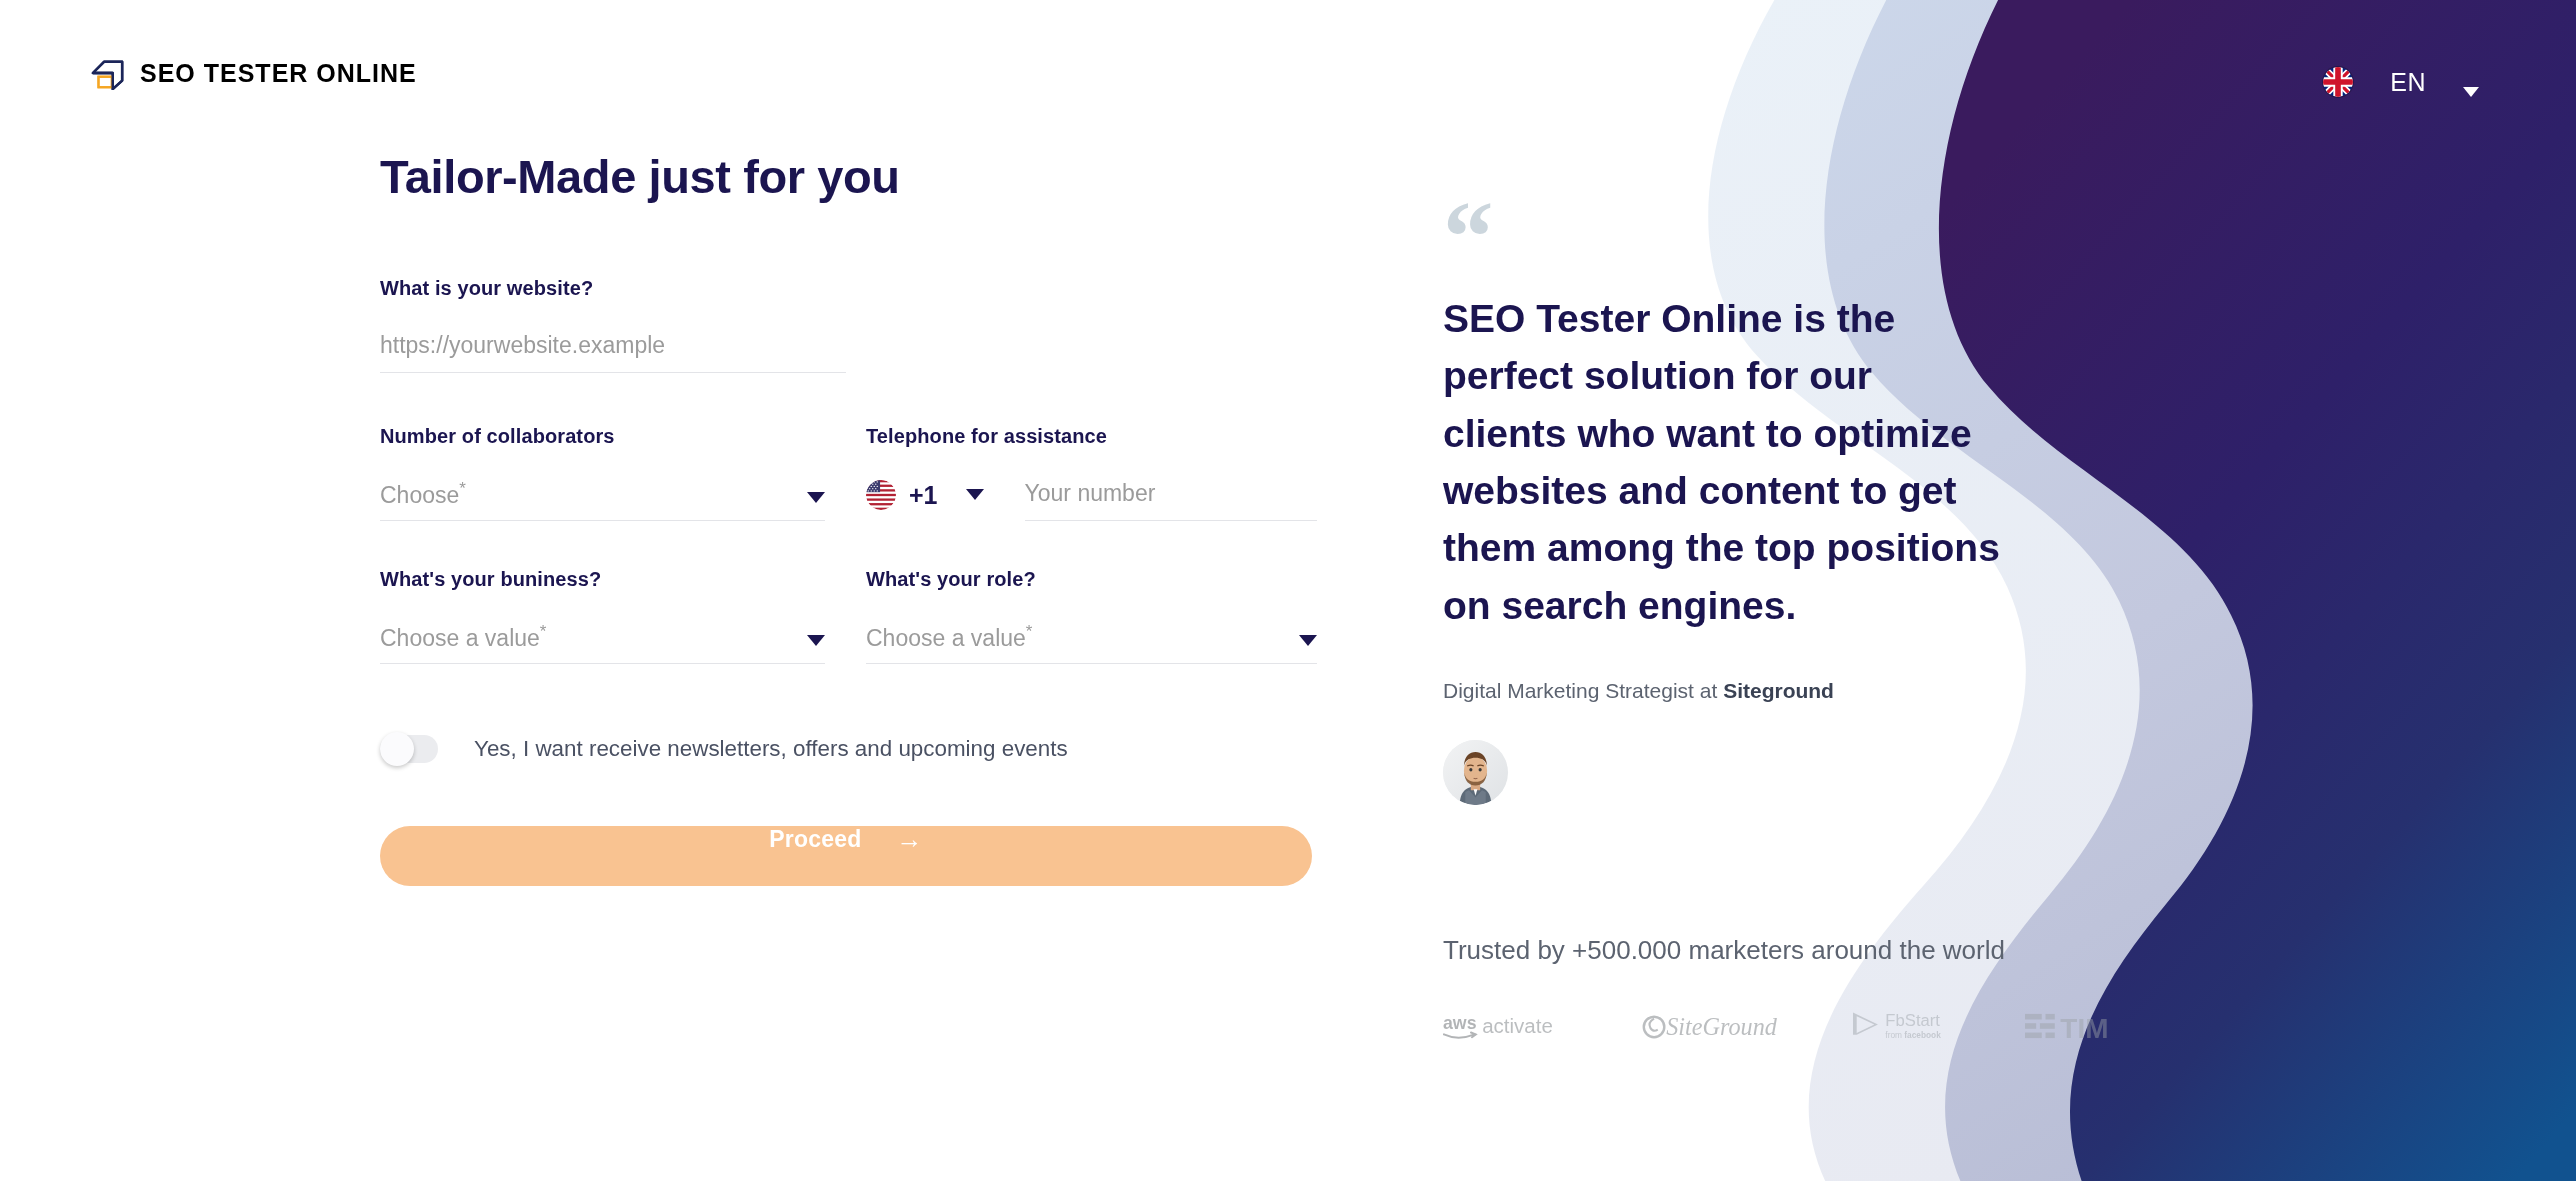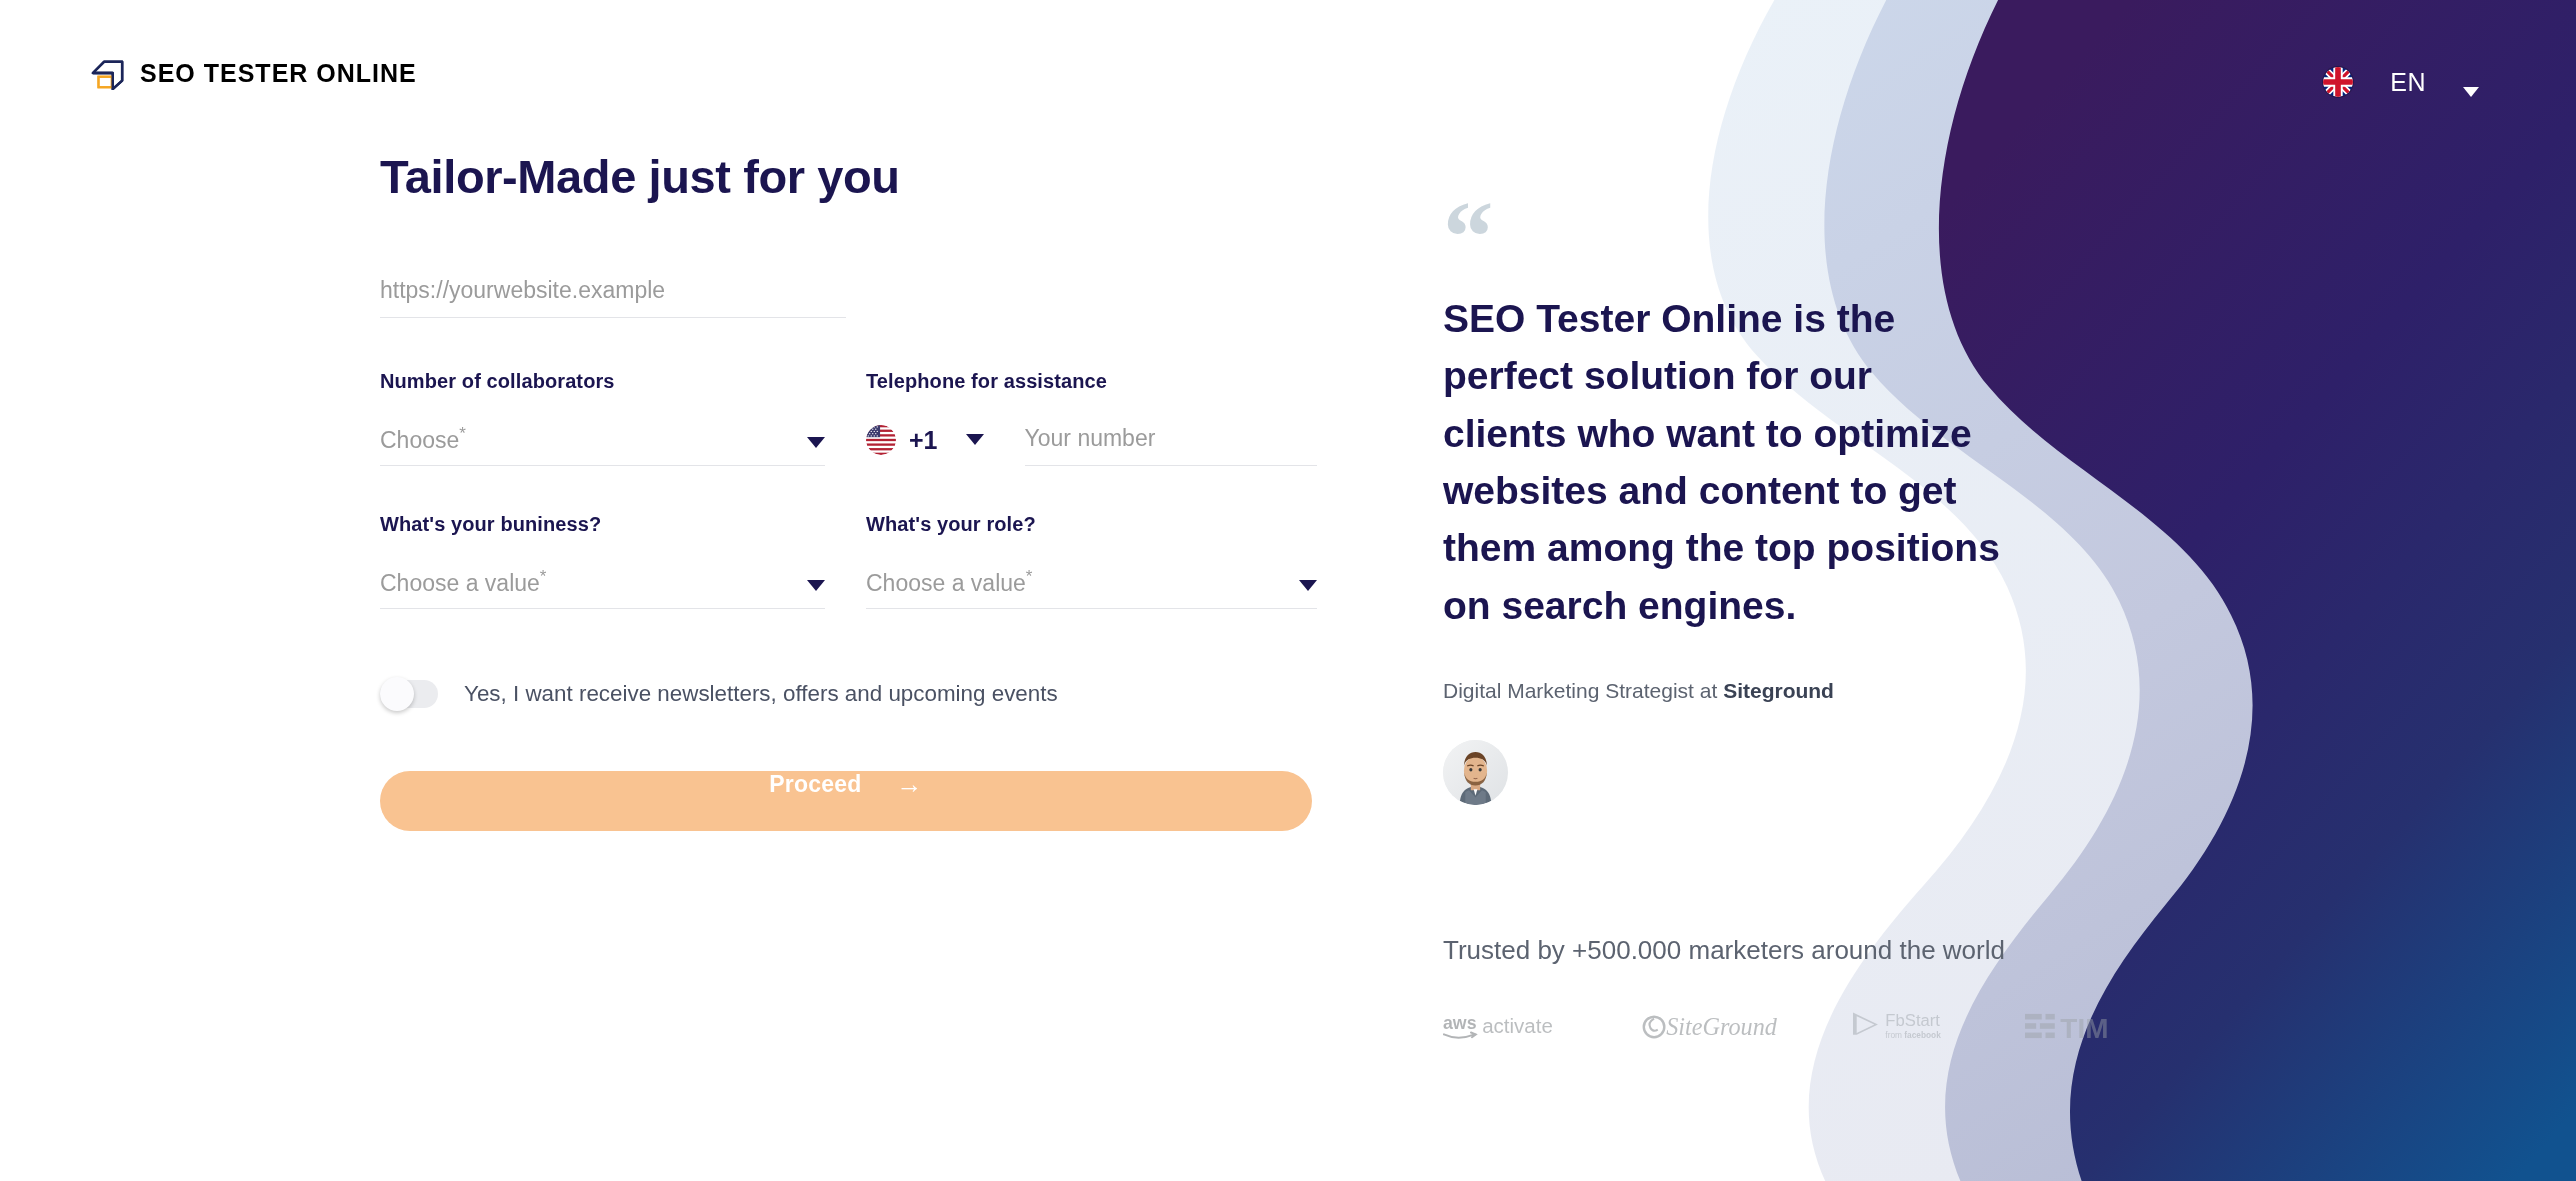--- a/index.html
+++ b/index.html
@@ -92,21 +92,21 @@
     display:flex; align-items:center; gap:13px;
     padding-bottom:11.2px; cursor:pointer;
     margin-right:41px;
   }
   .flag-us { width:30px; height:30px; border-radius:50%; overflow:hidden; display:block; flex:0 0 auto; }
   .cc-code { font-size:25px; font-weight:bold; color:#1b1550; }
   .phone-input-wrap { flex:1 1 auto; }
   .phone-input-wrap .underline-input { width:100%; }
 
   
-  .toggle-row { display:flex; align-items:center; gap:26px; margin-top:71px; margin-bottom:63px; }
+  .toggle-row { display:flex; align-items:center; gap:36px; margin-top:71px; margin-bottom:63px; }
   .toggle {
     width:58px; height:28px; border-radius:14px; background:#ebecef;
     position:relative; cursor:pointer; flex:0 0 auto;
   }
   .toggle .knob {
     position:absolute; left:0; top:-2.8px;
     width:34px; height:34px; border-radius:50%;
     background:#fbfbfd; box-shadow:0 1.9px 4.7px rgba(0,0,0,.22);
   }
   .toggle-label { font-size:22.4px; color:#4a5163; }
@@ -229,20 +229,21 @@
     </span>
     <span class="lang-code">EN</span>
     <span class="caret-white"></span>
   </div>
 
   <div class="form-col">
 
     <h1 class="title">Tailor-Made just for you</h1>
 
     <div class="row-website">
+      <div class="field-label">What is your website?</div>
       <input class="underline-input" type="text" placeholder="https://yourwebsite.example" style="">
     </div>
 
     <div class="two-col">
       <div class="col col-a">
         <div class="field-label">Number of collaborators</div>
         <div class="sel">
           <span class="sel-value"><span>Choose</span><span class="star">*</span></span>
           <span class="caret-dark"></span>
         </div>

